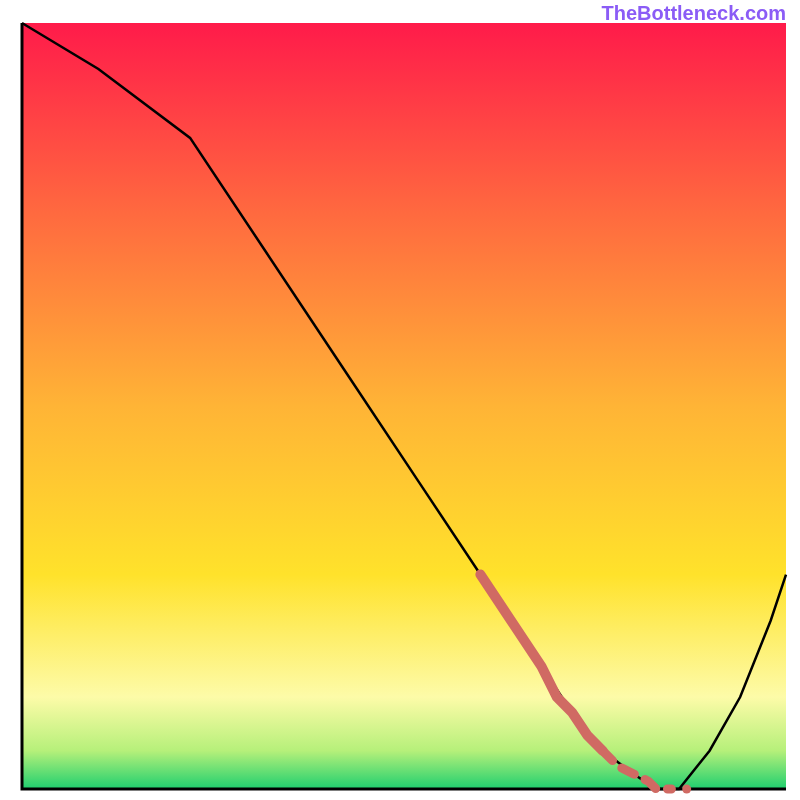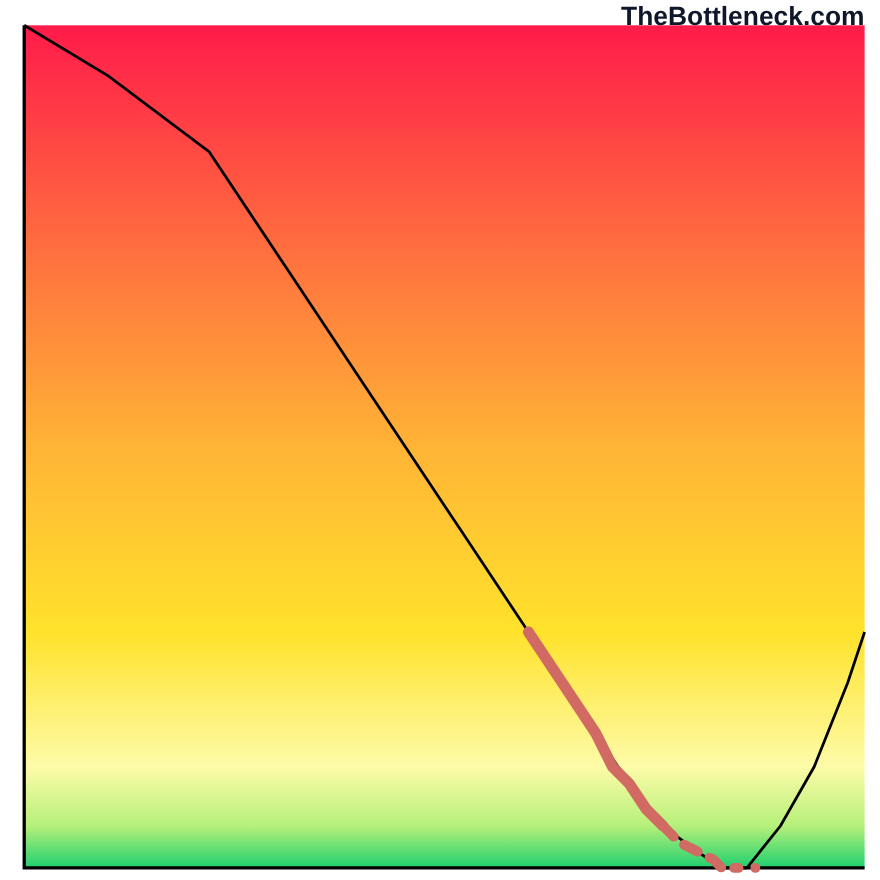--- a/index.html
+++ b/index.html
@@ -10,23 +10,23 @@
 }
 .container {
   width: 800px;
   height: 800px;
   position: relative;
 }
 .watermark {
   position: absolute;
   top: 2px;
   right: 14px;
-  font-size: 24px;
+  font-size: 20px;
   font-weight: bold;
-  color: #0f172a;
+  color: #8b5cf6;
   z-index: 10;
 }
 svg {
   display: block;
 }
 </style>
 </head>
 <body>
 
 <div class="container">

